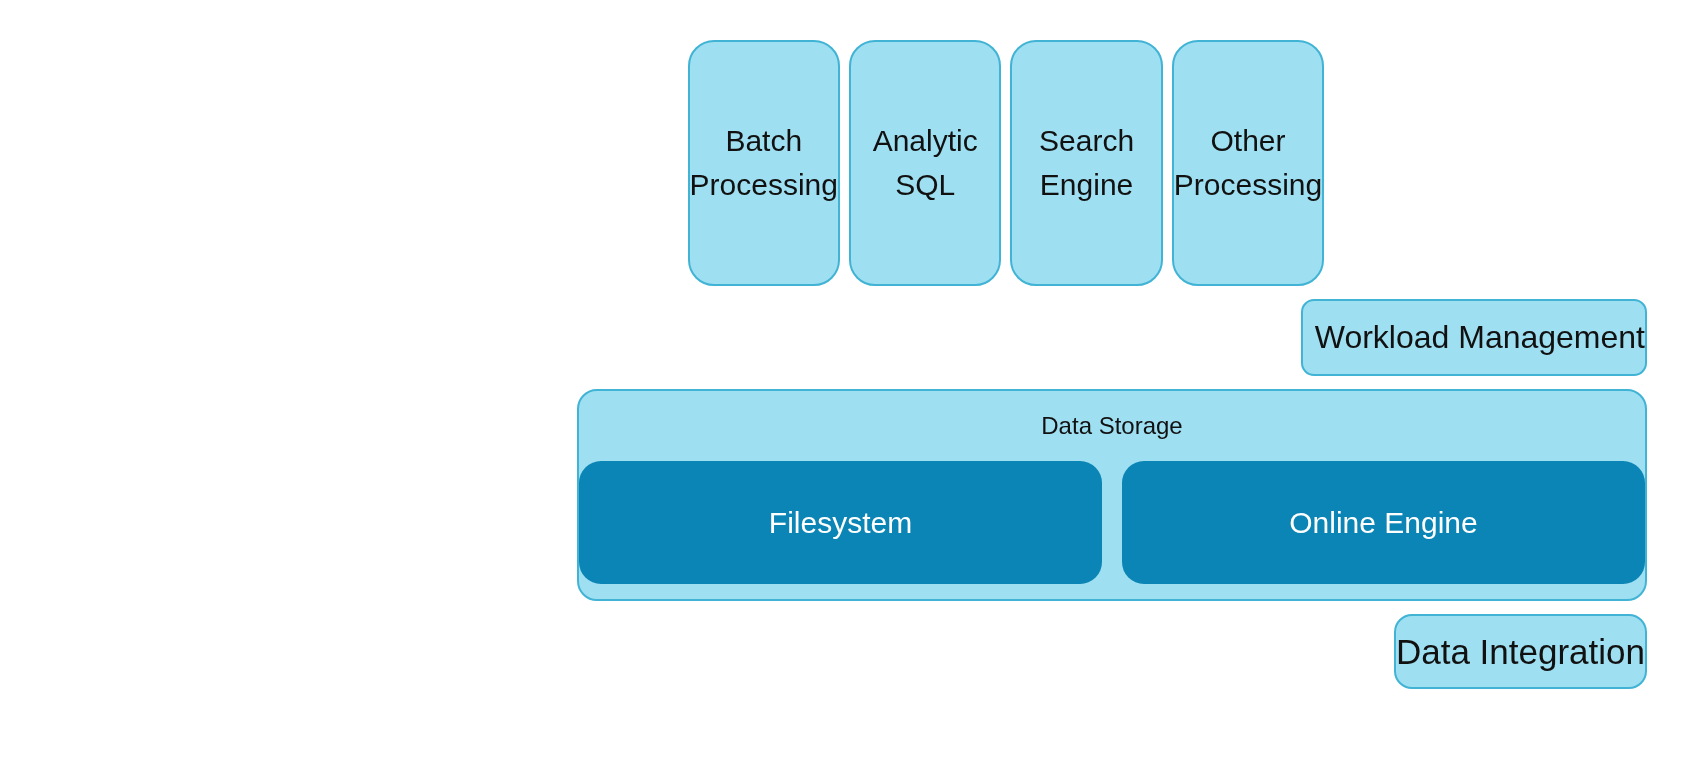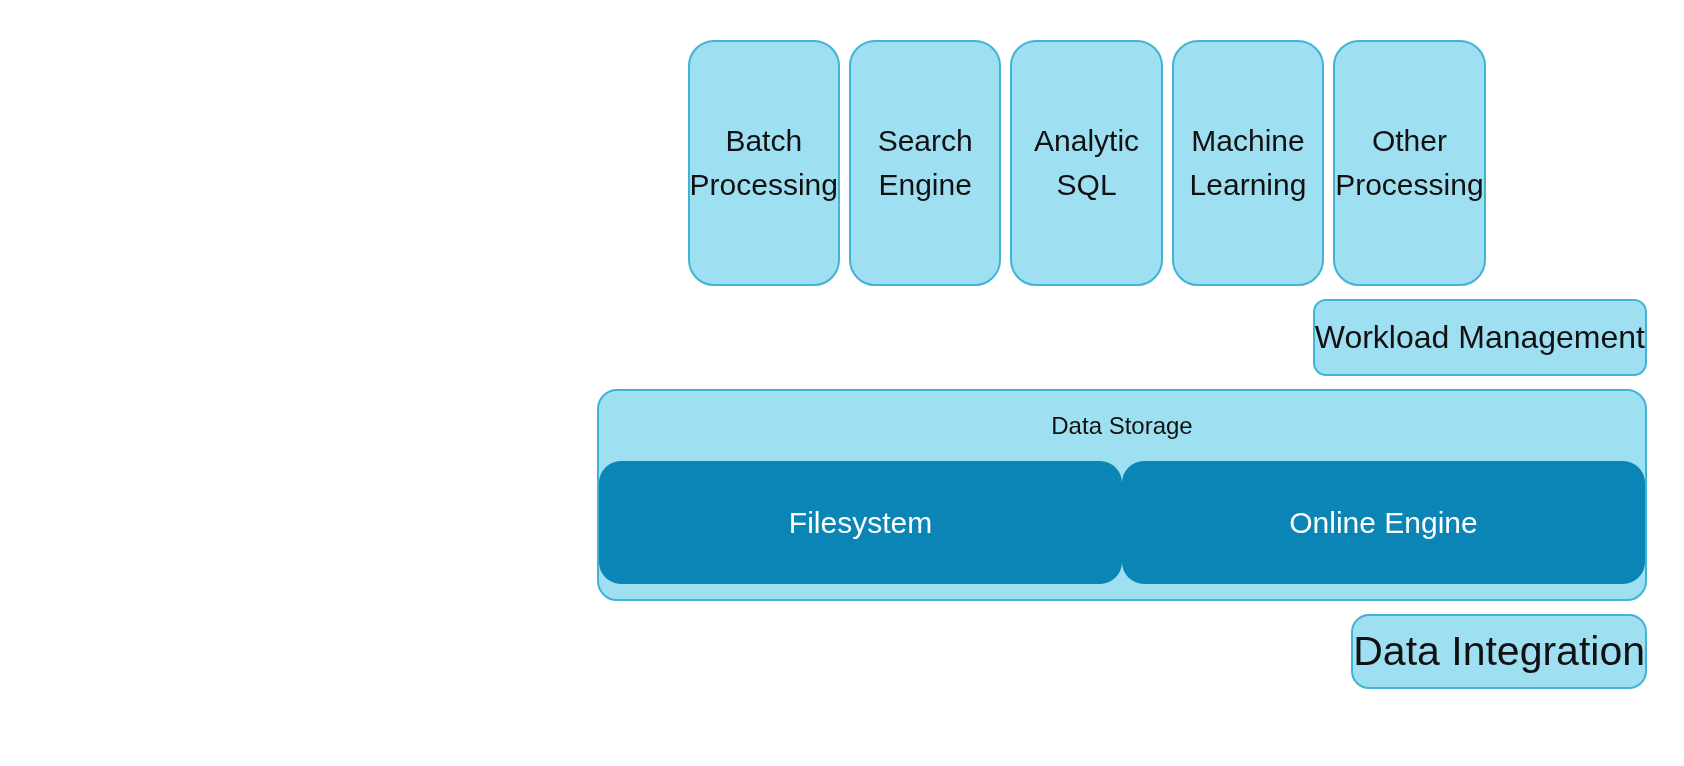--- a/index.html
+++ b/index.html
@@ -56,25 +56,26 @@
     align-items: center;
     justify-content: center;
     font-size: 31px;
     color: var(--text-dark);
   }
   .bar.workload {
     height: 77px;
     border-radius: 13px;
     margin-bottom: 13px;
     font-size: 32px;
+    padding-left: 12px;
   }
   .bar.integration {
     height: 75px;
     border-radius: 18px;
-    font-size: 41px;
+    font-size: 35px;
   }
   
   .storage {
     background: var(--box-fill);
     border: 2px solid var(--box-border);
     border-radius: 20px;
     height: 212px;
     margin-bottom: 13px;
     display: flex;
     flex-direction: column;
@@ -83,20 +84,21 @@
   .storage-title {
     margin-top: 14px;
     font-size: 24px;
     line-height: 42px;
     color: var(--text-dark);
   }
   .storage-boxes {
     margin-top: 14px;
     display: flex;
     justify-content: center;
+    gap: 20px;
     width: 100%;
   }
   .dark-box {
     width: 523px;
     height: 123px;
     background: var(--dark-fill);
     border-radius: 22px;
     display: flex;
     align-items: center;
     justify-content: center;
@@ -109,30 +111,26 @@
 
 <div class="canvas">
   <div class="stack">
 
     <div class="apps-row">
       <div class="app-box">
         <span>Batch</span>
         <span>Processing</span>
       </div>
       <div class="app-box">
-        <span>Search</span>
-        <span>Engine</span>
-      </div>
-      <div class="app-box">
         <span>Analytic</span>
         <span>SQL</span>
       </div>
       <div class="app-box">
-        <span>Machine</span>
-        <span>Learning</span>
+        <span>Search</span>
+        <span>Engine</span>
       </div>
       <div class="app-box">
         <span>Other</span>
         <span>Processing</span>
       </div>
     </div>
 
     <div class="bar workload">
       <span>Workload Management</span>
     </div>

